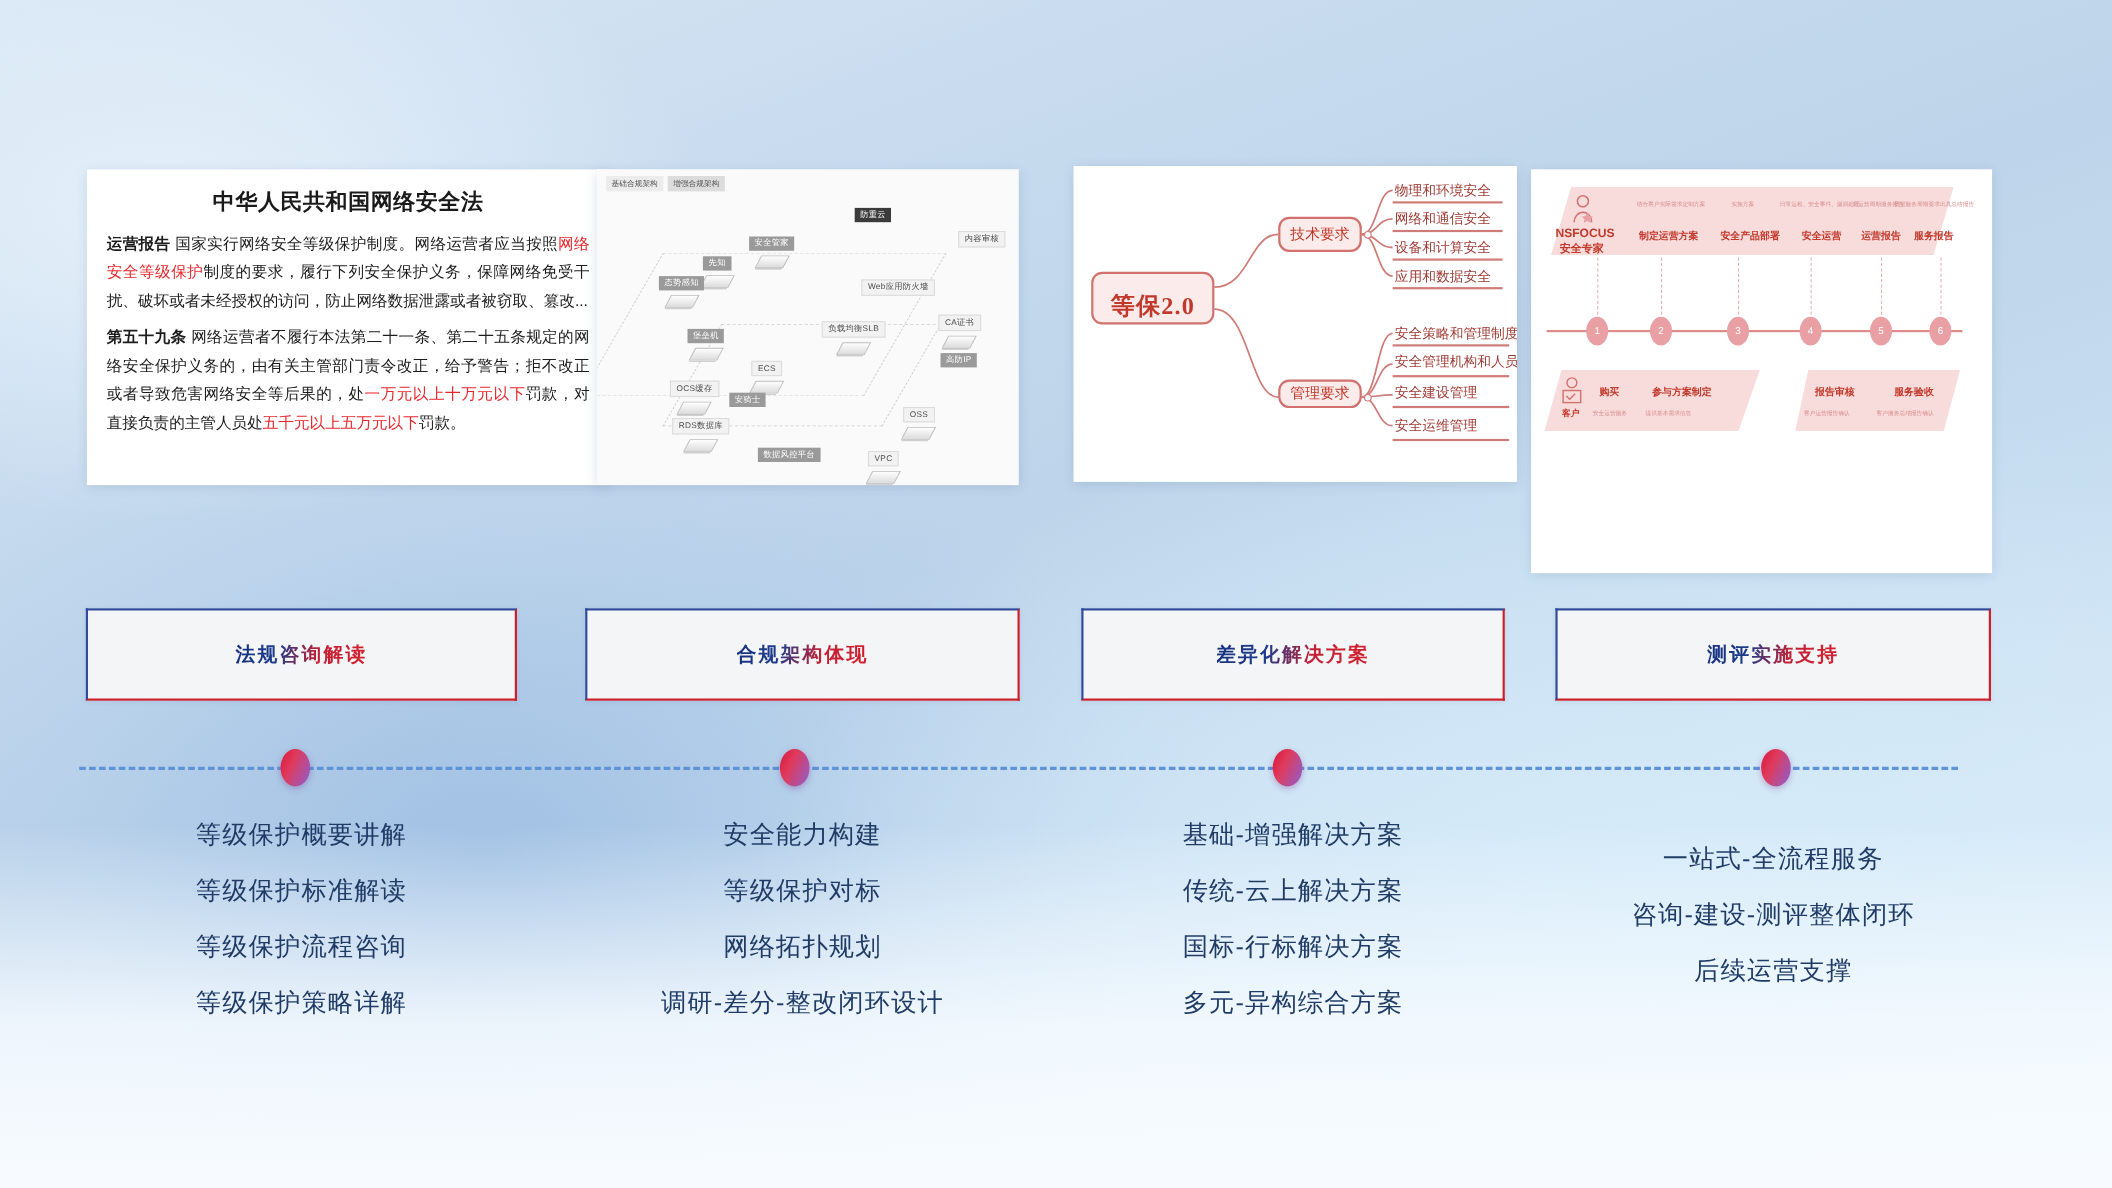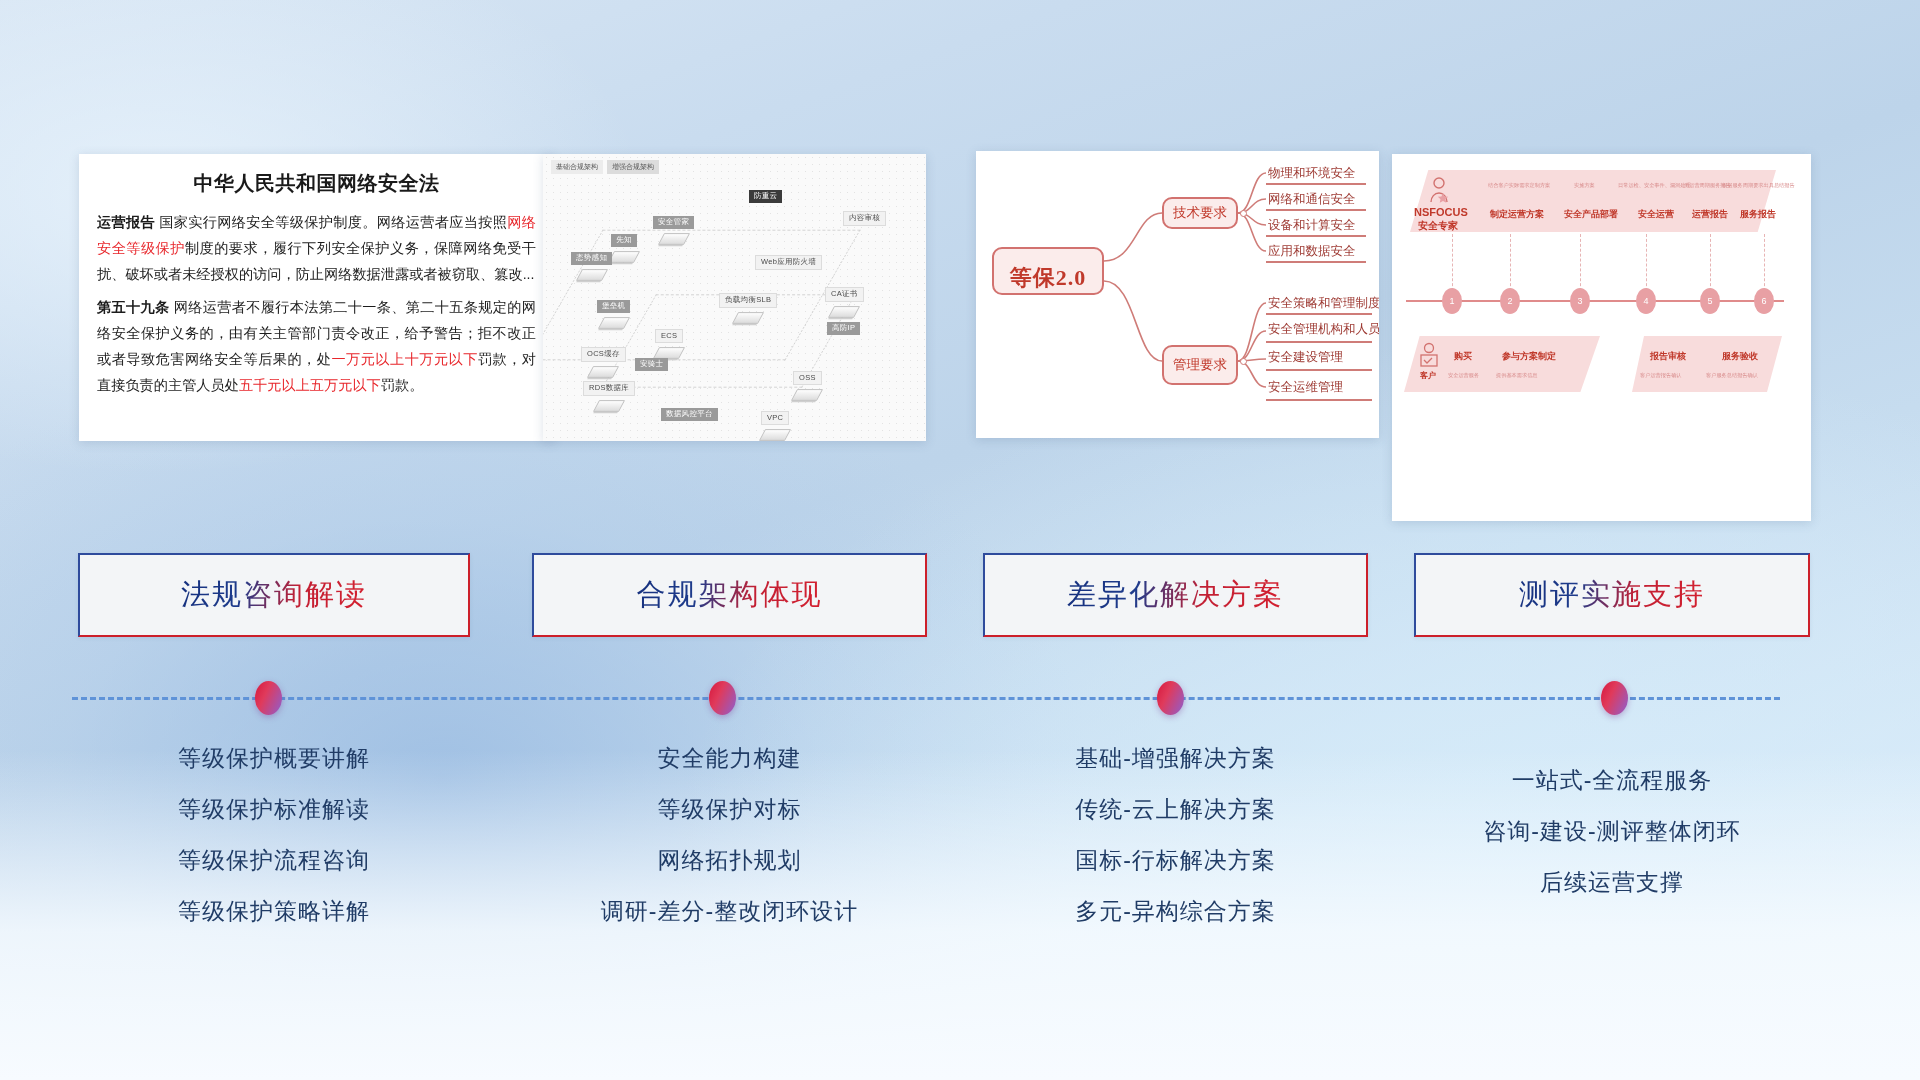--- a/index.html
+++ b/index.html
@@ -59,21 +59,21 @@
   .law-p .red { color: #e8262b; }
 
   
   .arch { position: absolute; inset: 0; background: #fafafa;
     background-image: radial-gradient(#e3e3e3 0.6px, transparent 0.6px);
     background-size: 7px 7px; }
   .arch .tabbar { position:absolute; left:8px; top:6px; display:flex; gap:4px; }
   .arch .tab { font-size: 7px; color:#555; background:#ececec; padding:2px 5px; }
   .arch .tab.dark { background:#dcdcdc; }
   .arch .plate { position:absolute; border:1px dashed #cfcfcf; }
-  .arch .nodewrap { position:absolute; text-align:center; }
+  .arch .nodewrap { position:absolute; text-align:center;margin-left:28px; }
   .arch .lab {
     display:inline-block; font-size:7.5px; color:#fff; background:#9a9a9a;
     padding:1.5px 5px; white-space:nowrap; letter-spacing:.3px;
   }
   .arch .lab.lt { background:#f2f2f2; color:#4a4a4a; border:1px solid #dcdcdc; }
   .arch .lab.dk { background:#3b3b3b; }
   .arch .cyl {
     width: 26px; height: 16px; margin: 2px auto 0;
     background: linear-gradient(180deg,#fefefe,#dcdcdc);
     border: 1px solid #bdbdbd;
@@ -132,21 +132,21 @@
   .hdr {
     position:absolute; background:#f3f5f7;
     border-top: 2px solid #2e4b9c;
     border-left: 2px solid #2e4b9c;
     border-right: 2px solid #cc1f2a;
     border-bottom: 2px solid #cc1f2a;
     display:flex; align-items:center; justify-content:center;
     box-shadow: 0 1px 4px rgba(60,90,130,0.10);
   }
   .hdr span {
-    font-size: 29px; font-weight: 400; letter-spacing: 2px;
+    font-size: 18px; font-weight: 700; letter-spacing: 2px;
     background: linear-gradient(100deg, #15307e 0%, #1f3c8c 32%, #c22034 62%, #d4202f 100%);
     -webkit-background-clip: text; background-clip: text;
     -webkit-text-fill-color: transparent; color: #1f3c8c;
   }
   .hdr.h1 { left: 78px;   top: 553px; width: 392px; height: 84px; }
   .hdr.h2 { left: 532px;  top: 553px; width: 395px; height: 84px; }
   .hdr.h3 { left: 983px;  top: 553px; width: 385px; height: 84px; }
   .hdr.h4 { left: 1414px; top: 553px; width: 396px; height: 84px; }
 
   
@@ -294,21 +294,21 @@
 
       <div class="node root" style="left:16px;top:96px;width:112px;height:48px;">
         <span>等保2.0</span>
       </div>
 
       <div class="node branch" style="left:186px;top:46px;width:76px;height:32px;">
         <span>技术要求</span>
       </div>
       <div class="dot" style="left:264px;top:59px;"></div>
 
-      <div class="node branch" style="left:186px;top:194px;width:76px;height:40px;">
+      <div class="node branch" style="left:186px;top:194px;width:76px;height:26px;">
         <span>管理要求</span>
       </div>
       <div class="dot" style="left:264px;top:207px;"></div>
 
       <div class="leaf" style="left:292px;top:14px;">物理和环境安全</div>
       <div class="ul" style="left:290px;top:32px;width:100px;"></div>
       <div class="leaf" style="left:292px;top:40px;">网络和通信安全</div>
       <div class="ul" style="left:290px;top:58px;width:100px;"></div>
       <div class="leaf" style="left:292px;top:66px;">设备和计算安全</div>
       <div class="ul" style="left:290px;top:84px;width:100px;"></div>

